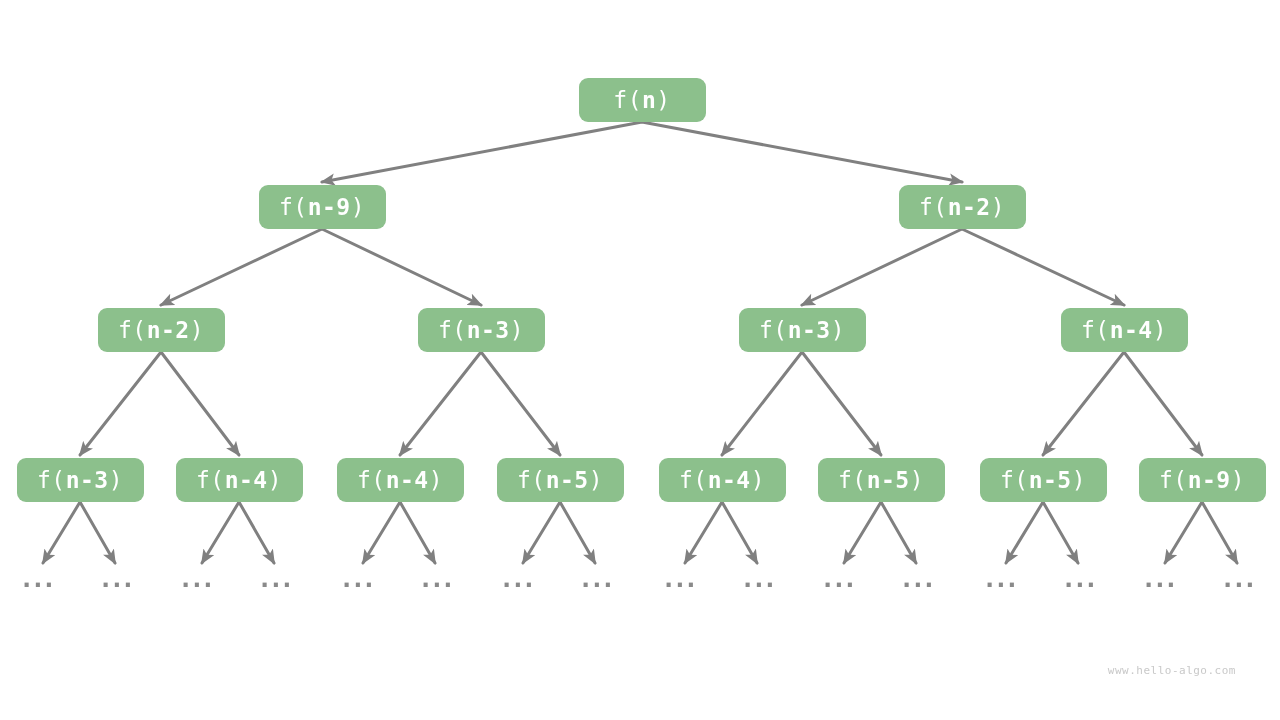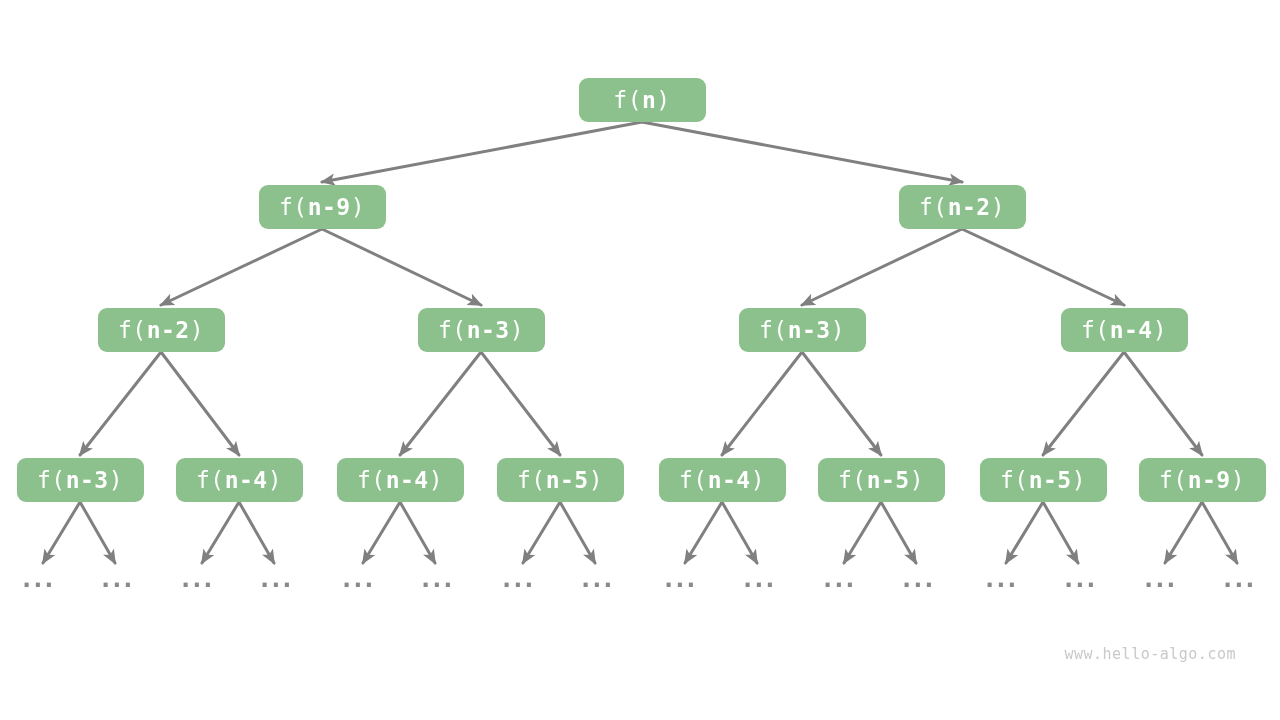--- a/index.html
+++ b/index.html
@@ -20,22 +20,22 @@
     position:absolute;
     transform:translate(-50%,-72%);
     font-family:"DejaVu Sans","Liberation Sans",sans-serif;
     font-weight:bold;
     font-size:23px;
     letter-spacing:2.5px;
     line-height:1;
   }
   .watermark{
     position:absolute;
-    right:44px;top:645px;
-    font-size:15px;
+    right:44px;top:664px;
+    font-size:11px;
     letter-spacing:0.5px;
   }
 </style>
 </head>
 <body style="background: rgb(255, 255, 255);">
 
 <div id="stage">
   <svg id="edges">
     <defs>
       <marker id="ah" viewBox="0 0 12 10" refX="10.5" refY="5" markerWidth="15" markerHeight="12.5" orient="auto" markerUnits="userSpaceOnUse">

